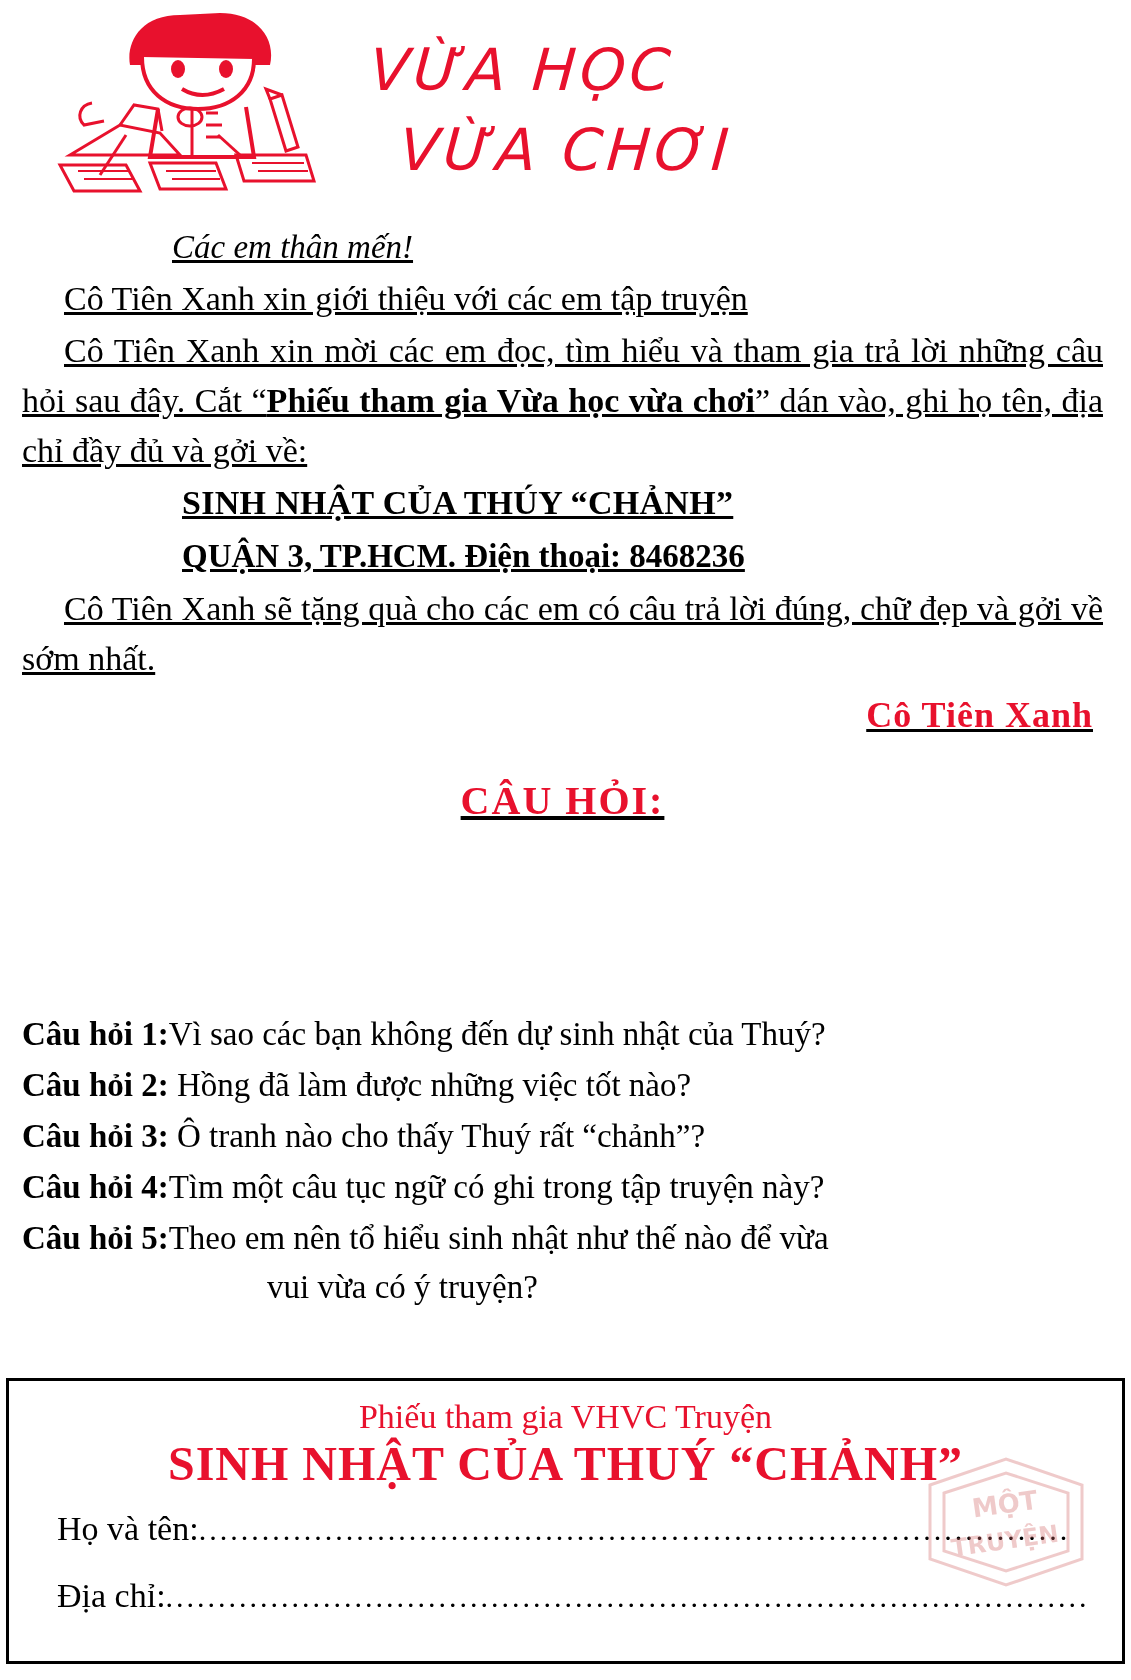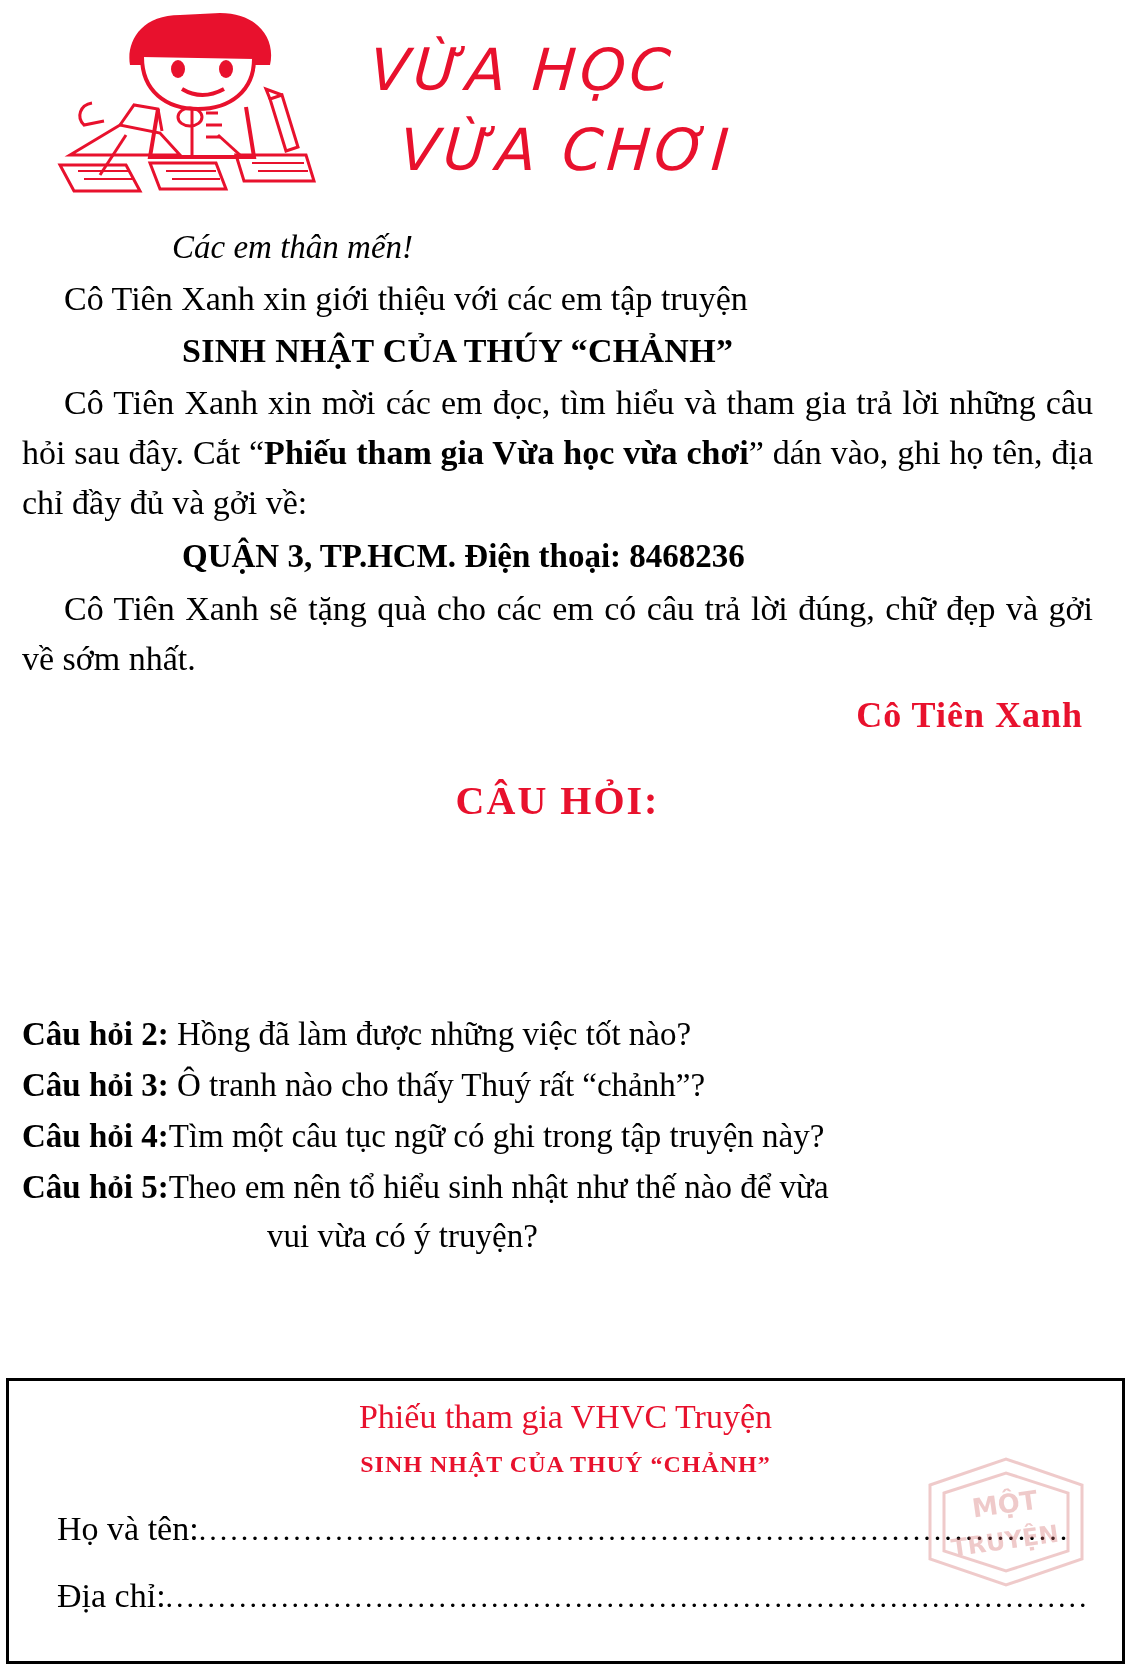--- a/index.html
+++ b/index.html
@@ -49,24 +49,25 @@
     font-weight: 400;
     font-style: italic;
     transform: skewX(-4deg);
   }
   .title-line-2 { padding-left: 30px; }
 
   
   .body-text {
     position: absolute;
     left: 22px;
-    right: 38px;
+    right: 28px;
     top: 222px;
     font-size: 34px;
     line-height: 50px;
+    text-decoration: underline;
   }
   .p {
     margin: 0 0 2px 0;
     text-align: justify;
   }
   .greet {
     font-style: italic;
     font-size: 33px;
     padding-left: 150px;
   }
@@ -138,21 +139,21 @@
   .coupon-line1 {
     text-align: center;
     color: #e8112d;
     font-size: 34px;
     line-height: 44px;
     margin-top: 14px;
   }
   .coupon-line2 {
     text-align: center;
     color: #e8112d;
-    font-size: 24px;
+    font-size: 48px;
     font-weight: bold;
     line-height: 50px;
     letter-spacing: 1px;
   }
   .field {
     font-size: 34px;
     line-height: 52px;
     padding-left: 48px;
     margin-top: 14px;
     white-space: nowrap;
@@ -229,34 +230,37 @@
       <div class="title-line title-line-2">VỪA CHƠI</div>
     </div>
   </div>
 
   <div class="body-text">
 
     <p class="p greet">Các em thân mến!</p>
 
     <p class="p indent">Cô Tiên Xanh xin giới thiệu với các em tập truyện</p>
 
+    <p class="p indent"><span>Cô Tiên Xanh xin mời các em đọc, tìm hiểu và tham gia trả lời những câu hỏi sau đây. Cắt “</span><span class="bold">Phiếu tham gia Vừa học vừa chơi</span><span>” dán vào, ghi họ tên, địa chỉ đầy đủ và gởi về:</span></p>
+
     <p class="p center-bold">SINH NHẬT CỦA THÚY “CHẢNH”</p>
 
-    <p class="p indent"><span>Cô Tiên Xanh xin mời các em đọc, tìm hiểu và tham gia trả lời những câu hỏi sau đây. Cắt “</span><span class="bold">Phiếu tham gia Vừa học vừa chơi</span><span>” dán vào, ghi họ tên, địa chỉ đầy đủ và gởi về:</span></p>
-
     <p class="p addr">QUẬN 3, TP.HCM. Điện thoại: 8468236</p>
 
     <p class="p indent">Cô Tiên Xanh sẽ tặng quà cho các em có câu trả lời đúng, chữ đẹp và gởi về sớm nhất.</p>
 
     <p class="signature">Cô Tiên Xanh</p>
 
     <p class="cauhoi-head">CÂU HỎI:</p>
   </div>
 
   <div class="questions">
+    <p class="q">
+      <span class="q-label">Câu hỏi 1:</span><span class="q-text">Vì sao các bạn không đến dự sinh nhật của Thuý?</span>
+    </p>
     <p class="q">
       <span class="q-label">Câu hỏi 2:</span><span class="q-text"> Hồng đã làm được những việc tốt nào?</span>
     </p>
     <p class="q">
       <span class="q-label">Câu hỏi 3:</span><span class="q-text"> Ô tranh nào cho thấy Thuý rất “chảnh”?</span>
     </p>
     <p class="q">
       <span class="q-label">Câu hỏi 4:</span><span class="q-text">Tìm một câu tục ngữ có ghi trong tập truyện này?</span>
     </p>
     <p class="q">

